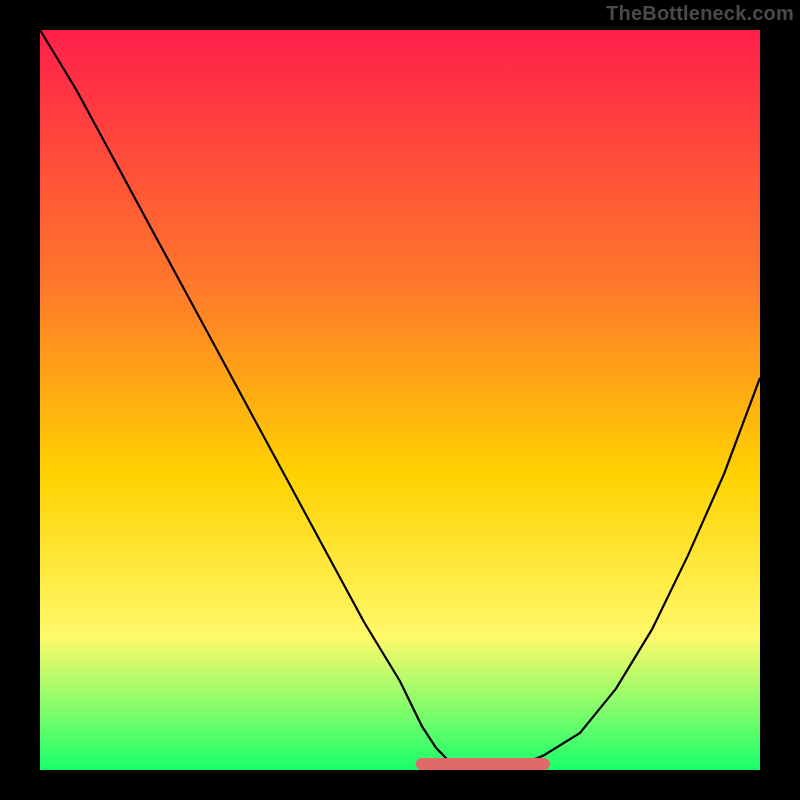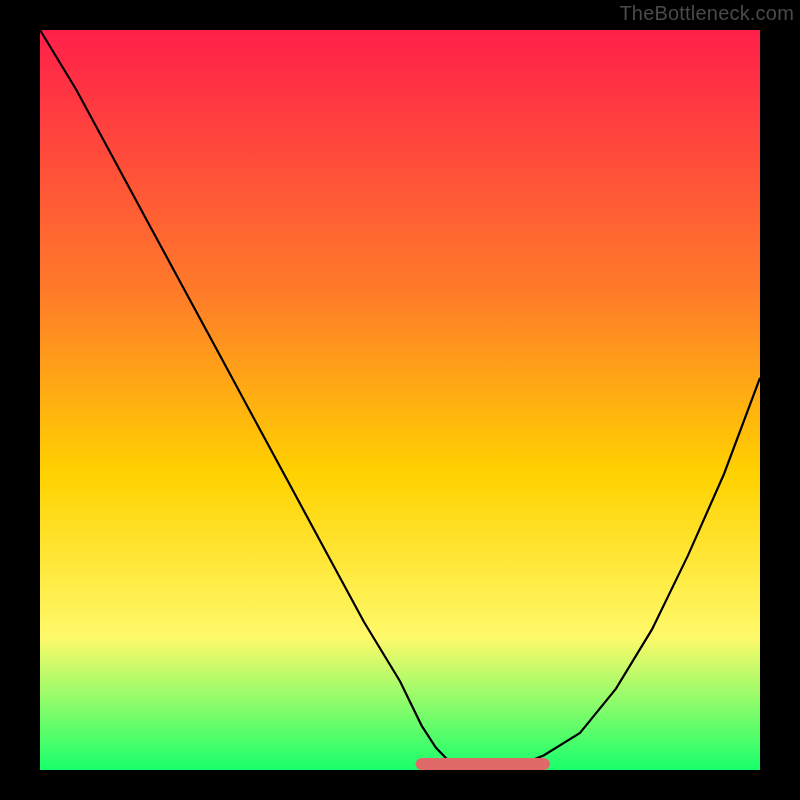--- a/index.html
+++ b/index.html
@@ -16,21 +16,21 @@
     width: 800px;
     height: 800px;
     background: #000;
   }
   .watermark {
     position: absolute;
     top: 2px;
     right: 6px;
     color: #4a4a4a;
     font-size: 20px;
-    font-weight: normal;
+    font-weight: bold;
     letter-spacing: 0.2px;
     z-index: 50;
   }
   .plot-wrap {
     position: absolute;
     left: 40px;
     top: 30px;
     width: 720px;
     height: 740px;
     overflow: hidden;

